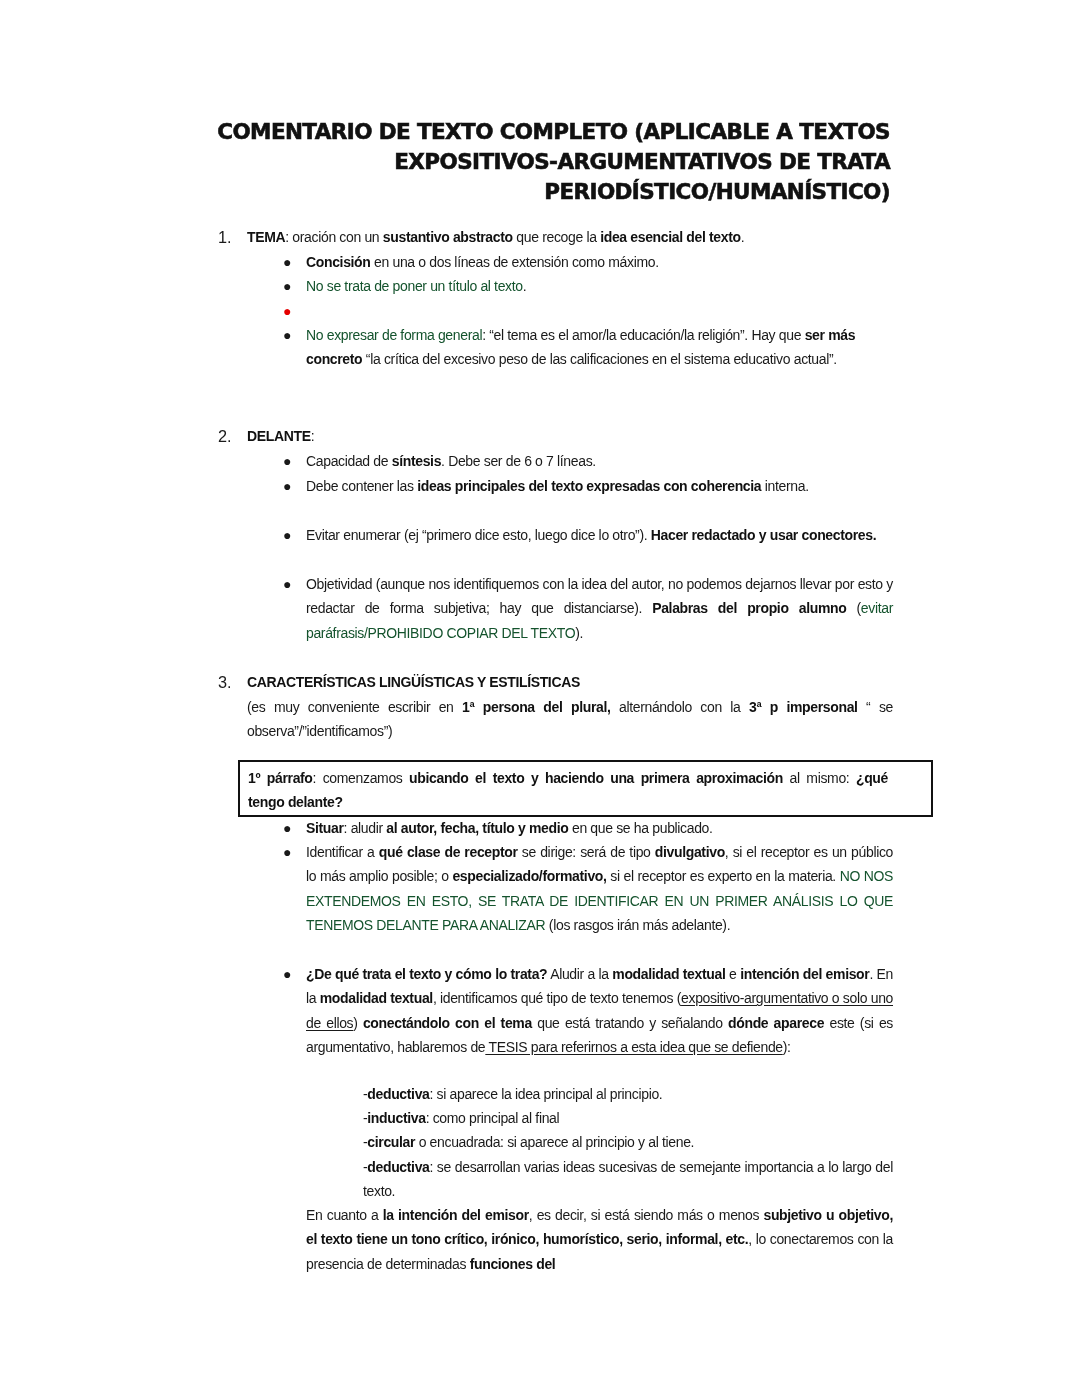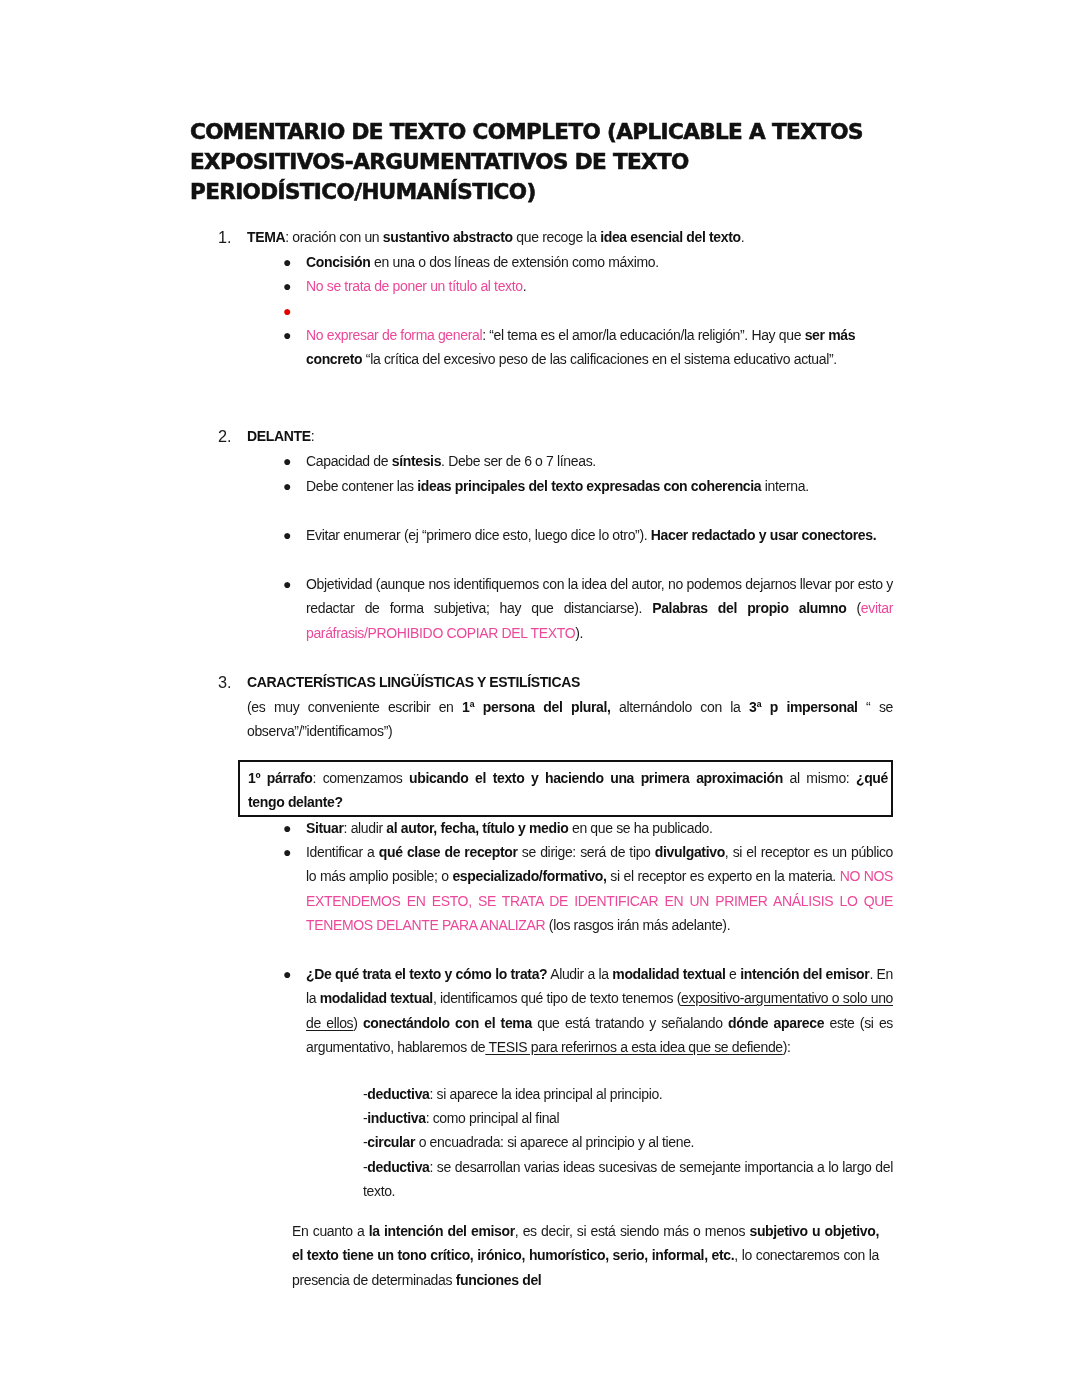--- a/index.html
+++ b/index.html
@@ -1,46 +1,46 @@
 <!DOCTYPE html>
 <html><head>
 <meta charset="utf-8">
 <style>
   html, body { margin: 0; padding: 0; background: #ffffff; }
   body { width: 1080px; height: 1397px; position: relative; overflow: hidden;
          font-family: "Liberation Sans", "DejaVu Sans", sans-serif; color: #1a1a1a; }
   .page { position: absolute; left: 0; top: 0; width: 1080px; height: 1397px; }
-  .title { position: absolute; left: 190px; top: 117px; width: 700px; text-align: left;
+  .title { position: absolute; left: 190px; top: 117px; width: 700px; text-align: right;
            font-family: "DejaVu Sans", sans-serif; font-weight: 900; font-size: 21.5px;
            line-height: 30px; letter-spacing: -0.6px; color: #111; -webkit-text-stroke: 0.6px #111; }
   .title div { white-space: nowrap; }
   .txt { font-size: 14px; line-height: 24.3px; letter-spacing: -0.35px; }
-  .red { color: #ec4899; }
+  .red { color: #14532d; }
   b { font-weight: bold; color: #111; }
   u { text-decoration: underline; text-underline-offset: 2px; }
   .num { position: absolute; left: 218px; font-size: 16.3px; line-height: 24.3px; }
   .heading { position: absolute; left: 247px; width: 646px; }
   .bul { position: absolute; left: 283px; font-size: 14px; line-height: 24.3px; }
   .bul.r { color: #e50000; }
   .btxt { position: absolute; left: 306px; width: 587px; }
   .just { text-align: justify; text-align-last: left; }
   .box { position: absolute; left: 238px; top: 760px; width: 651px; height: 53px;
-         border: 2px solid #111; }
+         border: 2px solid #111; padding-left: 40px; }
   .box .inner { position: absolute; left: 8px; top: 4px; width: 640px; }
   .sub { position: absolute; left: 363px; width: 530px; }
-  .para { position: absolute; left: 292px; width: 587px; margin-top: 16px; }
+  .para { position: absolute; left: 306px; width: 587px; }
 </style>
 </head>
 <body>
 
 <div class="page">
 
   <div class="title">
     <div>COMENTARIO DE TEXTO COMPLETO (APLICABLE A TEXTOS</div>
-    <div>EXPOSITIVOS-ARGUMENTATIVOS DE TEXTO</div>
+    <div>EXPOSITIVOS-ARGUMENTATIVOS DE TRATA</div>
     <div>PERIODÍSTICO/HUMANÍSTICO)</div>
   </div>
 
   <span class="num" style="top:225px">1.</span>
   <div class="heading txt" style="top:225px"><b>TEMA</b><span>: oración con un </span><b>sustantivo abstracto</b><span> que recoge la </span><b>idea esencial del texto</b><span>.</span></div>
 
   <span class="bul" style="top:250px">●</span>
   <div class="btxt txt" style="top:250px"><b>Concisión</b> en una o dos líneas de extensión como máximo.</div>
 
   <span class="bul" style="top:274px">●</span>

